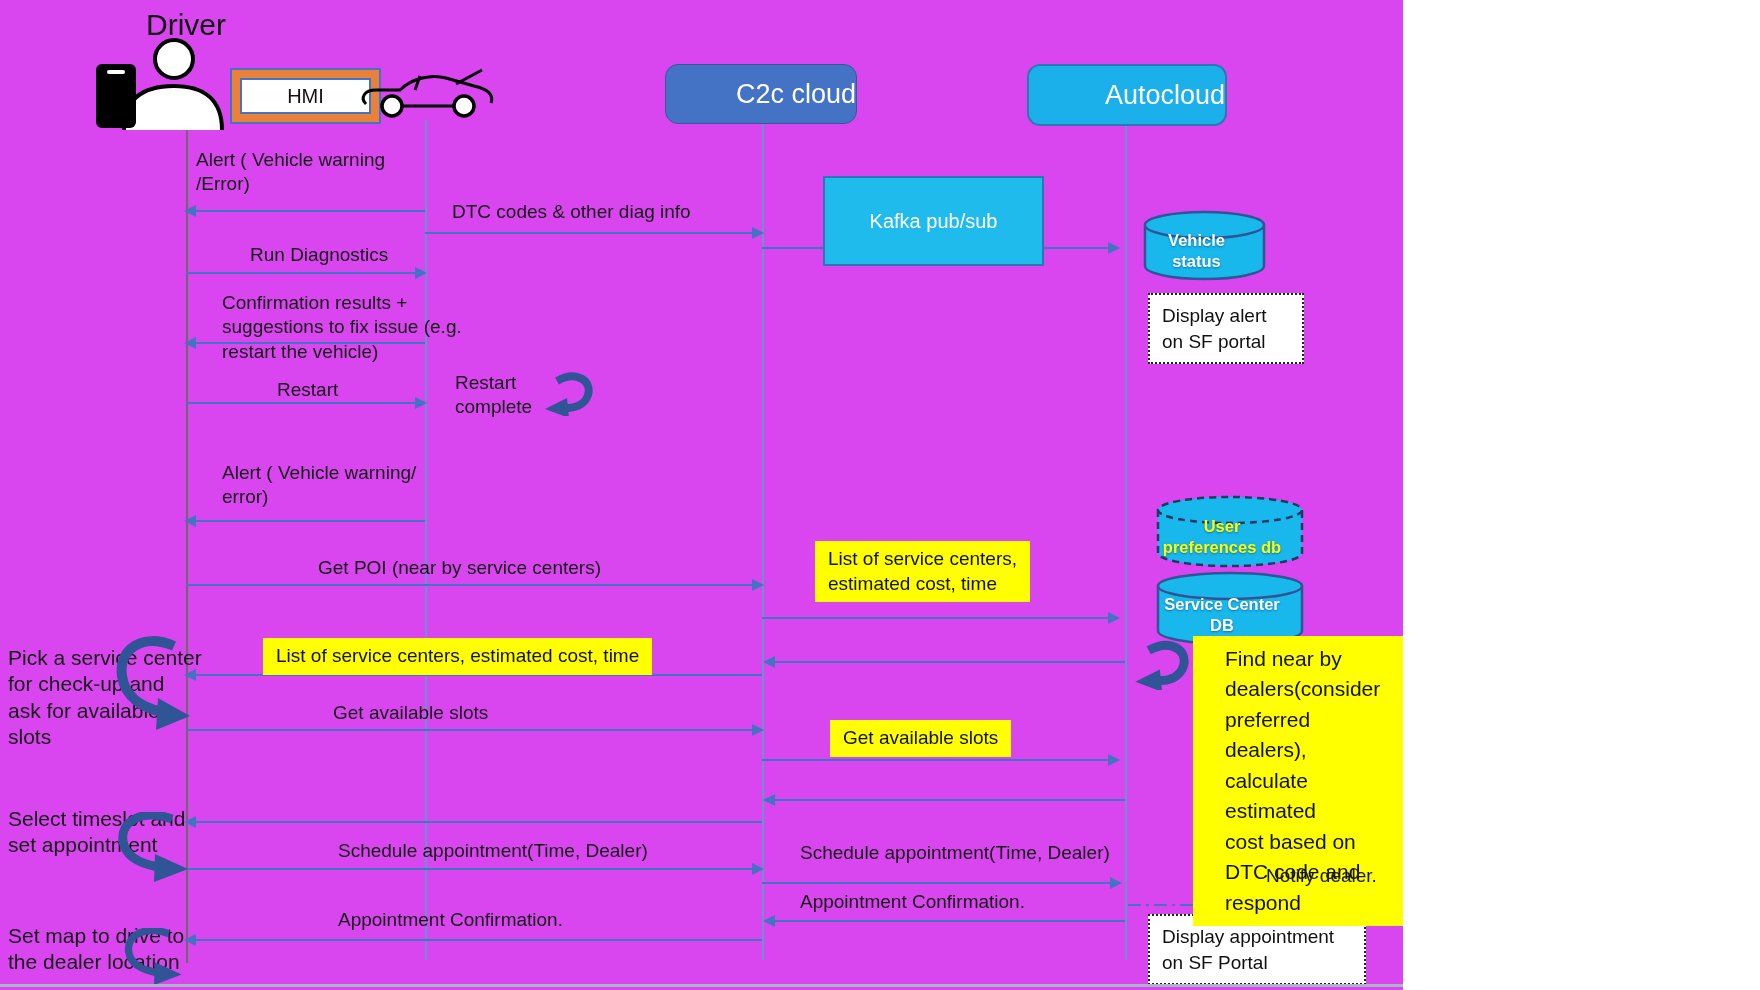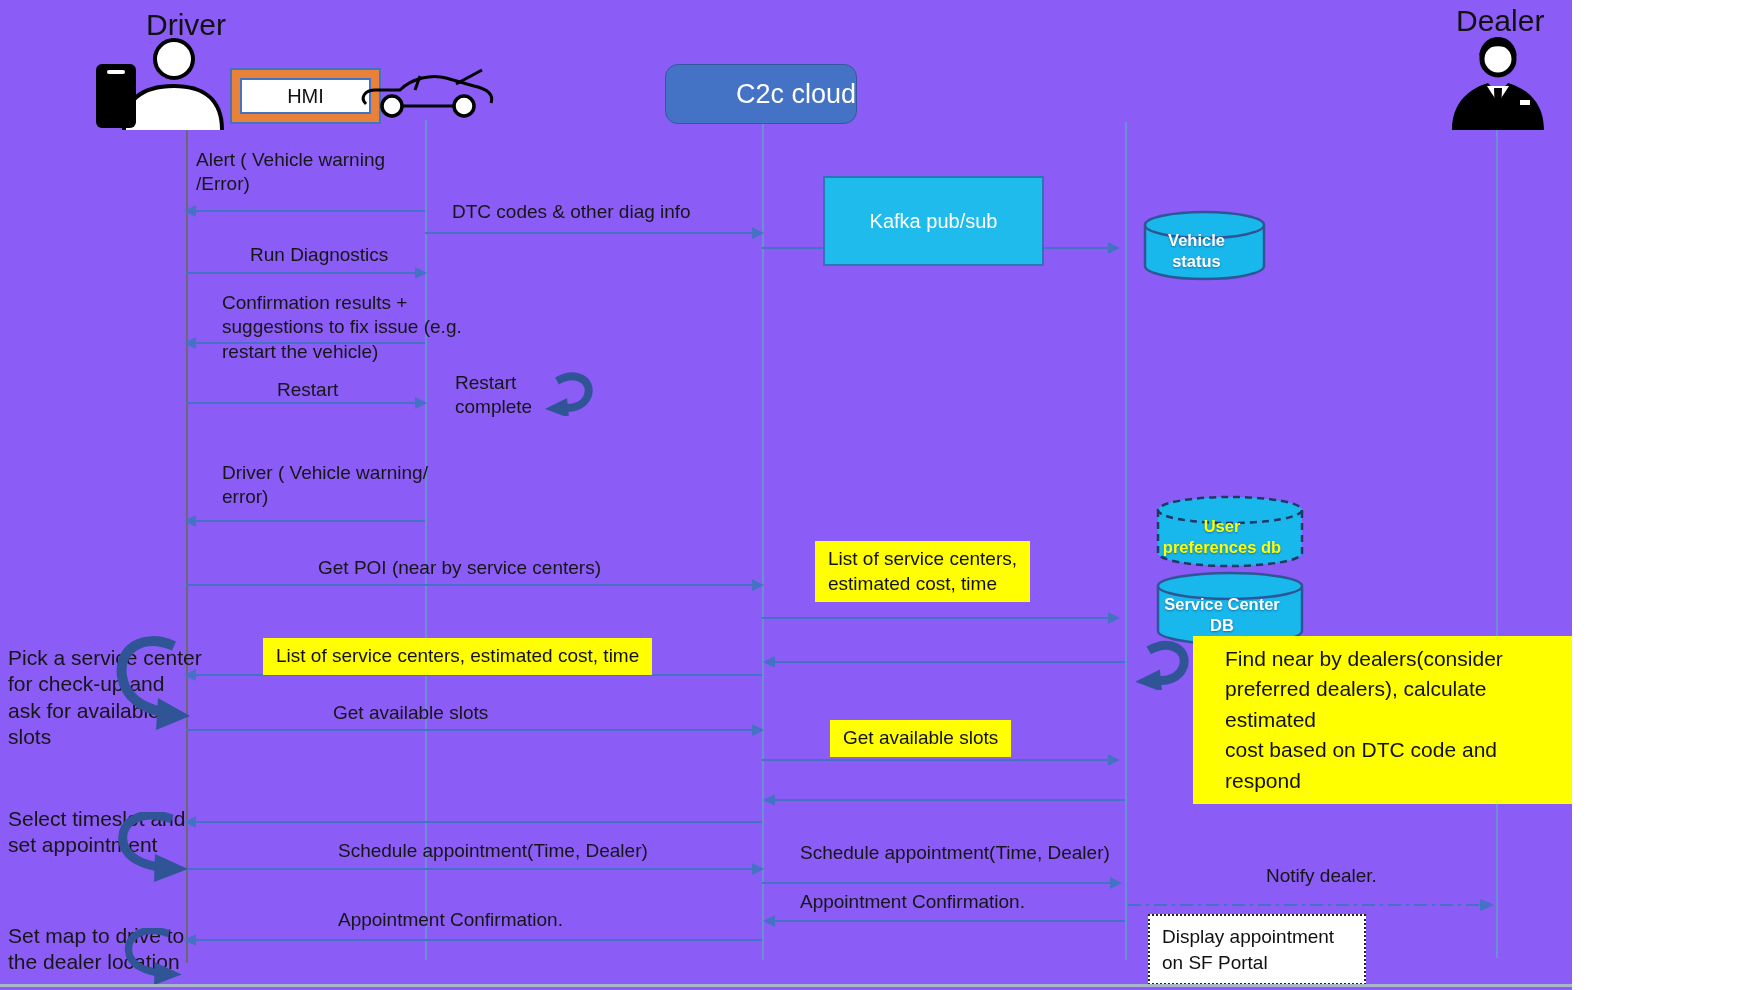--- a/index.html
+++ b/index.html
@@ -1,16 +1,16 @@
 <!DOCTYPE html>
 <html><head>
 <meta charset="utf-8">
 <style>
   html,body{margin:0;padding:0;background:#fff;}
-  .stage{position:relative;width:1572px;height:990px;background:#8b5cf6;overflow:hidden;
+  .stage{position:relative;width:1403px;height:990px;background:#d946ef;overflow:hidden;
          font-family:"Liberation Sans",sans-serif;color:#111;}
   .lifeline{position:absolute;width:2px;background:#6b8fd4;}
   .lifeline.gray{background:#6a6a6a;width:1.5px;}
   .msg{position:absolute;height:2px;background:#4472C4;}
   .msg.r::after{content:"";position:absolute;right:-2px;top:-5px;width:0;height:0;
     border-left:12px solid #4472C4;border-top:6px solid transparent;border-bottom:6px solid transparent;}
   .msg.l::before{content:"";position:absolute;left:-2px;top:-5px;width:0;height:0;
     border-right:12px solid #4472C4;border-top:6px solid transparent;border-bottom:6px solid transparent;}
   .lbl{position:absolute;font-size:19px;line-height:1.28;color:#161616;white-space:pre-line;}
   .ylw{position:absolute;background:#FFFF00;font-size:19px;line-height:1.3;color:#111;
@@ -59,20 +59,23 @@
     <path d="M8,42 C2,36 6,28 18,28 L42,28 C54,16 74,12 88,16 L116,24 C130,27 136,33 133,41" fill="none" stroke="#000" stroke-width="3"></path>
     <path d="M62,14 L57,28" stroke="#000" stroke-width="3"></path>
     <path d="M98,22 L124,8" stroke="#000" stroke-width="3"></path>
     <line x1="44" y1="44" x2="96" y2="44" stroke="#000" stroke-width="3"></line>
     <circle cx="34" cy="44" r="10" fill="#fff" stroke="#000" stroke-width="3.5"></circle>
     <circle cx="106" cy="44" r="10" fill="#fff" stroke="#000" stroke-width="3.5"></circle>
   </svg>
   <div class="node" style="left:665px;top:64px;width:190px;height:58px;background:#4472C4;border:1px solid #35589c">
     <span>C2c cloud</span>
   </div>
+  <div class="node" style="left:1027px;top:64px;width:196px;height:58px;background:#1cb0ea;border:2px solid #2E75B6">
+    <span>Autocloud</span>
+  </div>
   <div class="hdr-name" style="left:1456px;top:4px">Dealer</div>
   <svg class="icon" style="left:1438px;top:30px" width="120" height="100" viewBox="0 0 120 100">
     <path d="M14,100 C14,66 40,56 50,53 L60,64 L70,53 C80,56 106,66 106,100 Z" fill="#000"></path>
     <circle cx="60" cy="29" r="16" fill="#fff" stroke="#000" stroke-width="5"></circle>
     <path d="M41,29 C41,12 79,12 79,29 C79,16 71,7 60,7 C49,7 41,16 41,29 Z" fill="#000"></path>
     <polygon points="49,56 71,56 60,73" fill="#fff"></polygon>
     <polygon points="56,58 64,58 63,84 57,84" fill="#000"></polygon>
     <rect x="82" y="70" width="10" height="5" fill="#fff"></rect>
   </svg>
 
@@ -126,20 +129,22 @@
   </div>
   <div class="cyl" style="left:1140px;top:571px;width:148px;height:76px">
     <svg width="148" height="76" viewBox="0 0 148 76">
       <path d="M2,15 L2,60 A72,13 0 0 0 146,60 L146,15" fill="#18b7ec" stroke="#2F5597" stroke-width="2.5"></path>
       <ellipse cx="74" cy="15" rx="72" ry="13" fill="#18b7ec" stroke="#2F5597" stroke-width="2.5"></ellipse>
     </svg>
     <div class="cyl-txt" style="top:23px">Service Center
 DB</div>
   </div>
 
+  <div class="dotnote" style="left:1148px;top:293px;width:128px">Display alert
+on SF portal</div>
   <div class="dotnote" style="left:1148px;top:914px;width:190px">Display appointment
 on SF Portal</div>
 
   <div class="ylw" style="left:815px;top:541px">List of service centers,
 estimated cost, time</div>
   <div class="ylw" style="left:263px;top:638px">List of service centers, estimated cost, time</div>
   <div class="ylw" style="left:830px;top:720px">Get available slots</div>
   <div class="ylw big" style="left:1193px;top:636px">Find near by dealers(consider
 preferred dealers), calculate estimated
 cost based on DTC code and respond</div>
@@ -147,21 +152,21 @@
   <div class="lbl" style="left:196px;top:148px">Alert ( Vehicle warning
 /Error)</div>
   <div class="lbl" style="left:452px;top:200px">DTC codes &amp; other diag info</div>
   <div class="lbl" style="left:250px;top:243px">Run Diagnostics</div>
   <div class="lbl" style="left:222px;top:291px">Confirmation results +
 suggestions to fix issue (e.g.
 restart the vehicle)</div>
   <div class="lbl" style="left:277px;top:378px">Restart</div>
   <div class="lbl" style="left:455px;top:371px">Restart
 complete</div>
-  <div class="lbl" style="left:222px;top:461px">Driver ( Vehicle warning/
+  <div class="lbl" style="left:222px;top:461px">Alert ( Vehicle warning/
 error)</div>
   <div class="lbl" style="left:318px;top:556px">Get POI (near by service centers)</div>
   <div class="lbl" style="left:333px;top:701px">Get available slots</div>
   <div class="lbl" style="left:338px;top:839px">Schedule appointment(Time, Dealer)</div>
   <div class="lbl" style="left:338px;top:908px">Appointment Confirmation.</div>
   <div class="lbl" style="left:800px;top:841px">Schedule appointment(Time, Dealer)</div>
   <div class="lbl" style="left:800px;top:890px">Appointment Confirmation.</div>
   <div class="lbl" style="left:1266px;top:864px">Notify dealer.</div>
 
   <div class="sidenote" style="left:8px;top:645px">Pick a service center

